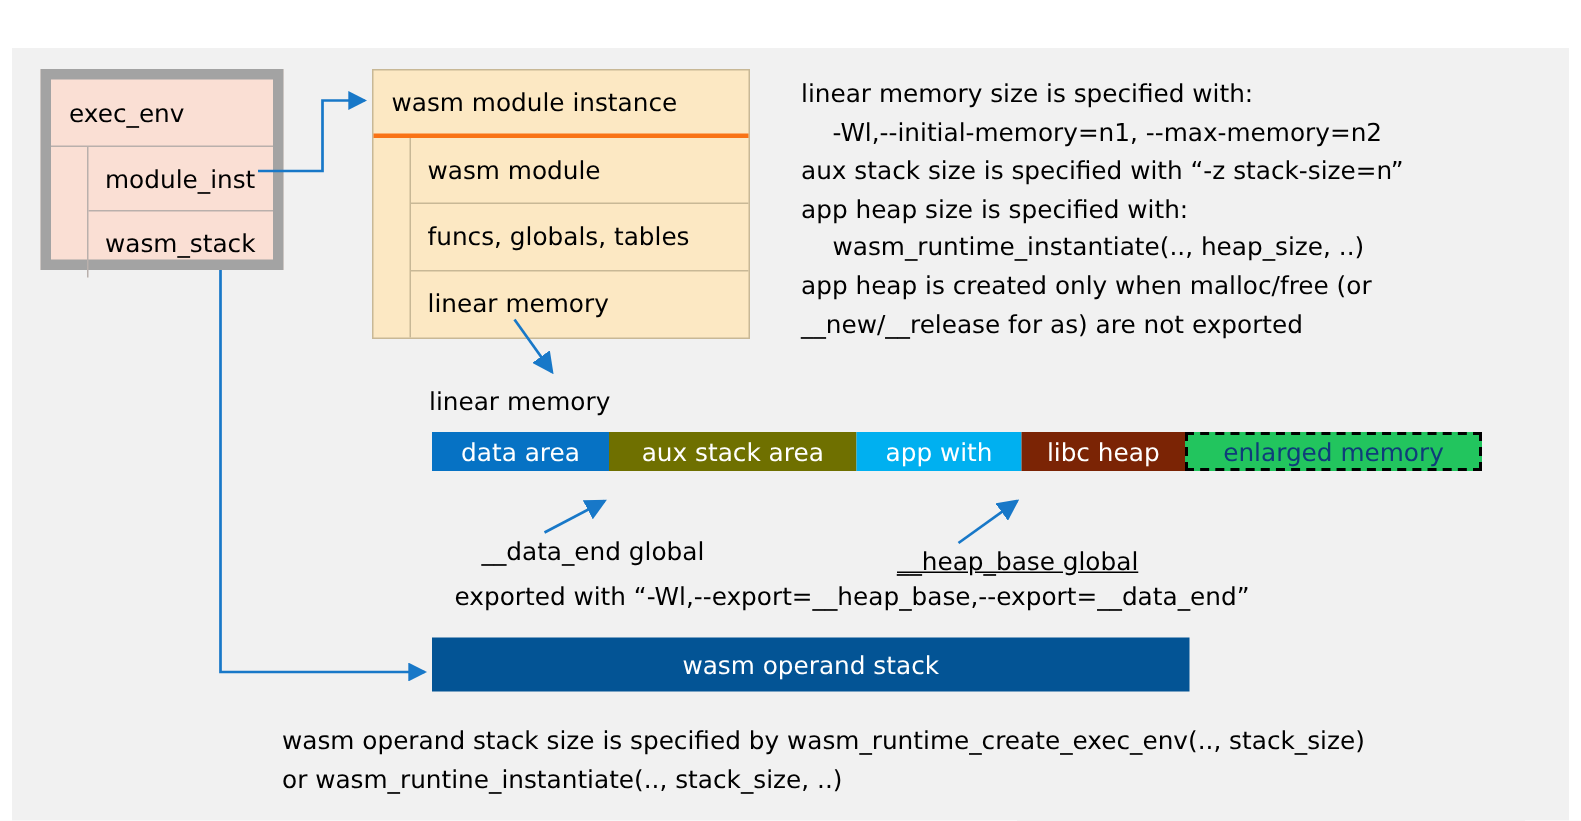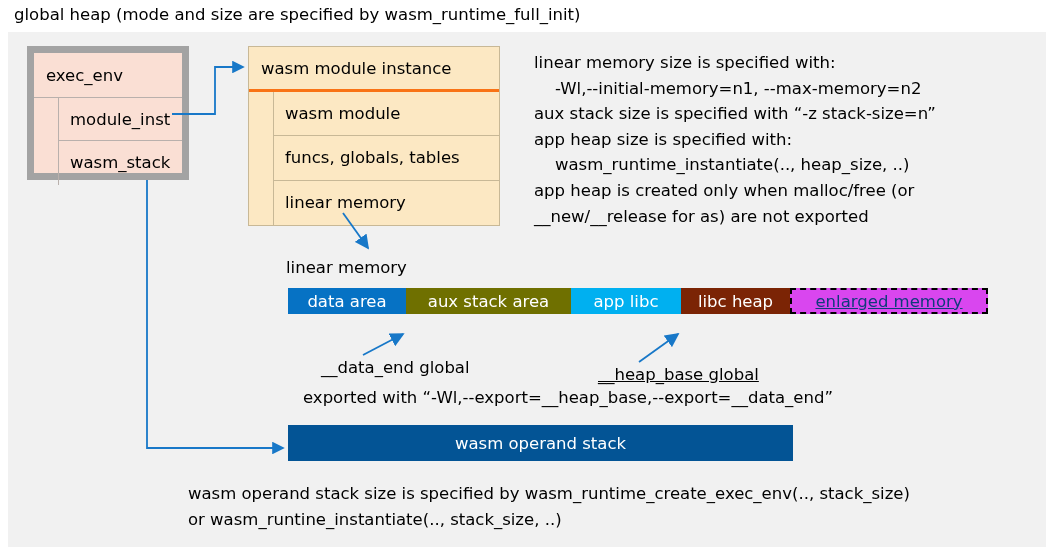--- a/index.html
+++ b/index.html
@@ -147,23 +147,22 @@
   #membar .seg {
     display: flex;
     align-items: center;
     justify-content: center;
     font-size: 16.5px;
     color: #ffffff;
     box-sizing: border-box;
   }
   #membar .seg.enlarged {
     color: #0f3c7a;
-    background: #d946ef;
+    background: #22c55e;
     border: 2.5px dashed #000000;
-    text-decoration: underline;
   }
 
   
   #ann-data-end {
     left: 321px; top: 358px;
     font-size: 16.5px;
   }
   #ann-heap-base {
     left: 598px; top: 365px;
     font-size: 16.5px;
@@ -200,21 +199,20 @@
     pointer-events: none;
   }
 </style>
 </head>
 <body>
 
 <div id="stage">
 
   <div id="canvas" class="abs"></div>
 
-  <div id="title" class="abs">global heap (mode and size are specified by wasm_runtime_full_init)</div>
 
   <div id="exec-env" class="abs">
     <div class="hdr">exec_env</div>
     <div class="body">
       <div class="gutter"></div>
       <div class="rows">
         <div class="r first">module_inst</div>
         <div class="r">wasm_stack</div>
       </div>
     </div>
@@ -238,21 +236,21 @@
 app heap size is specified with:
     wasm_runtime_instantiate(.., heap_size, ..)
 app heap is created only when malloc/free (or
 __new/__release for as) are not exported</div>
 
   <div id="lm-label" class="abs">linear memory</div>
 
   <div id="membar" class="abs">
     <div class="seg" style="width: 118px; background: rgb(6, 114, 196);">data area</div>
     <div class="seg" style="width: 165px; background: rgb(111, 112, 0);">aux stack area</div>
-    <div class="seg" style="width: 110px; background: rgb(0, 176, 240);">app libc</div>
+    <div class="seg" style="width: 110px; background: rgb(0, 176, 240);">app with</div>
     <div class="seg" style="width: 109px; background: rgb(123, 36, 5);">libc heap</div>
     <div class="seg enlarged" style="width: 198px;">enlarged memory</div>
   </div>
 
   <div id="ann-data-end" class="abs">__data_end global</div>
   <div id="ann-heap-base" class="abs">__heap_base global</div>
   <div id="ann-exported" class="abs">exported with “-Wl,--export=__heap_base,--export=__data_end”</div>
 
   <div id="opstack" class="abs">wasm operand stack</div>
   <div id="opstack-caption" class="abs">wasm operand stack size is specified by wasm_runtime_create_exec_env(.., stack_size)

